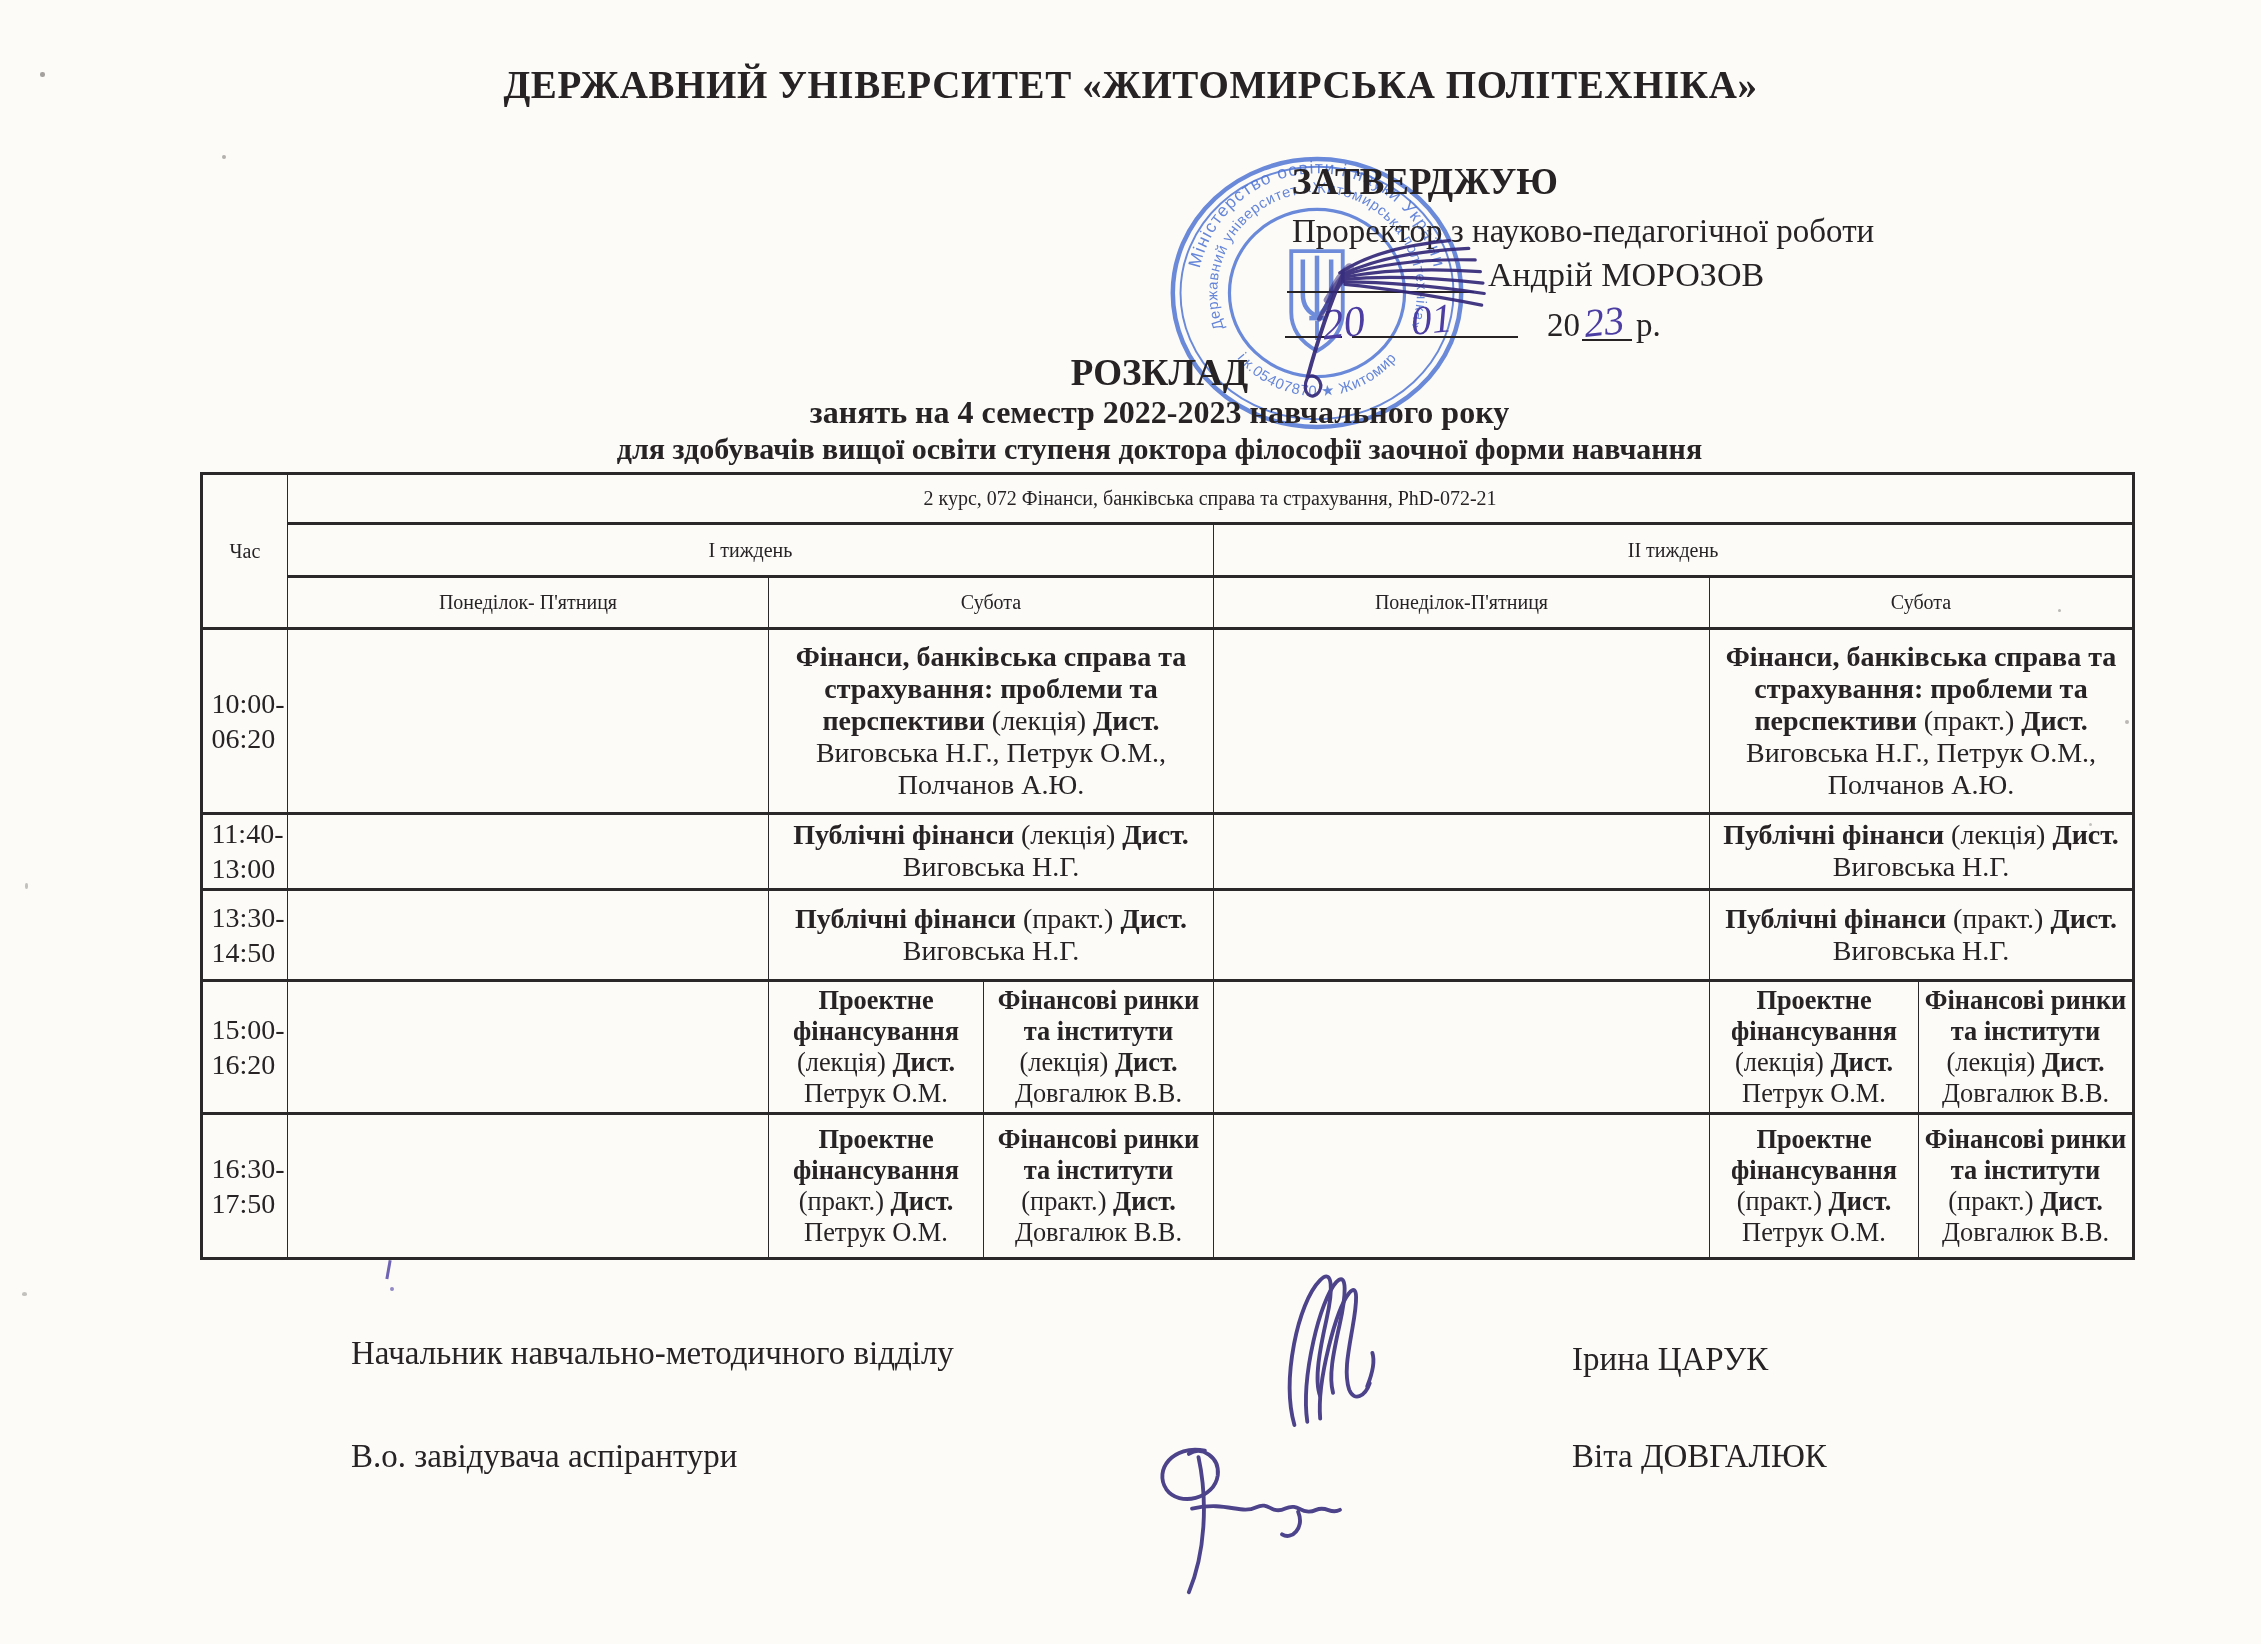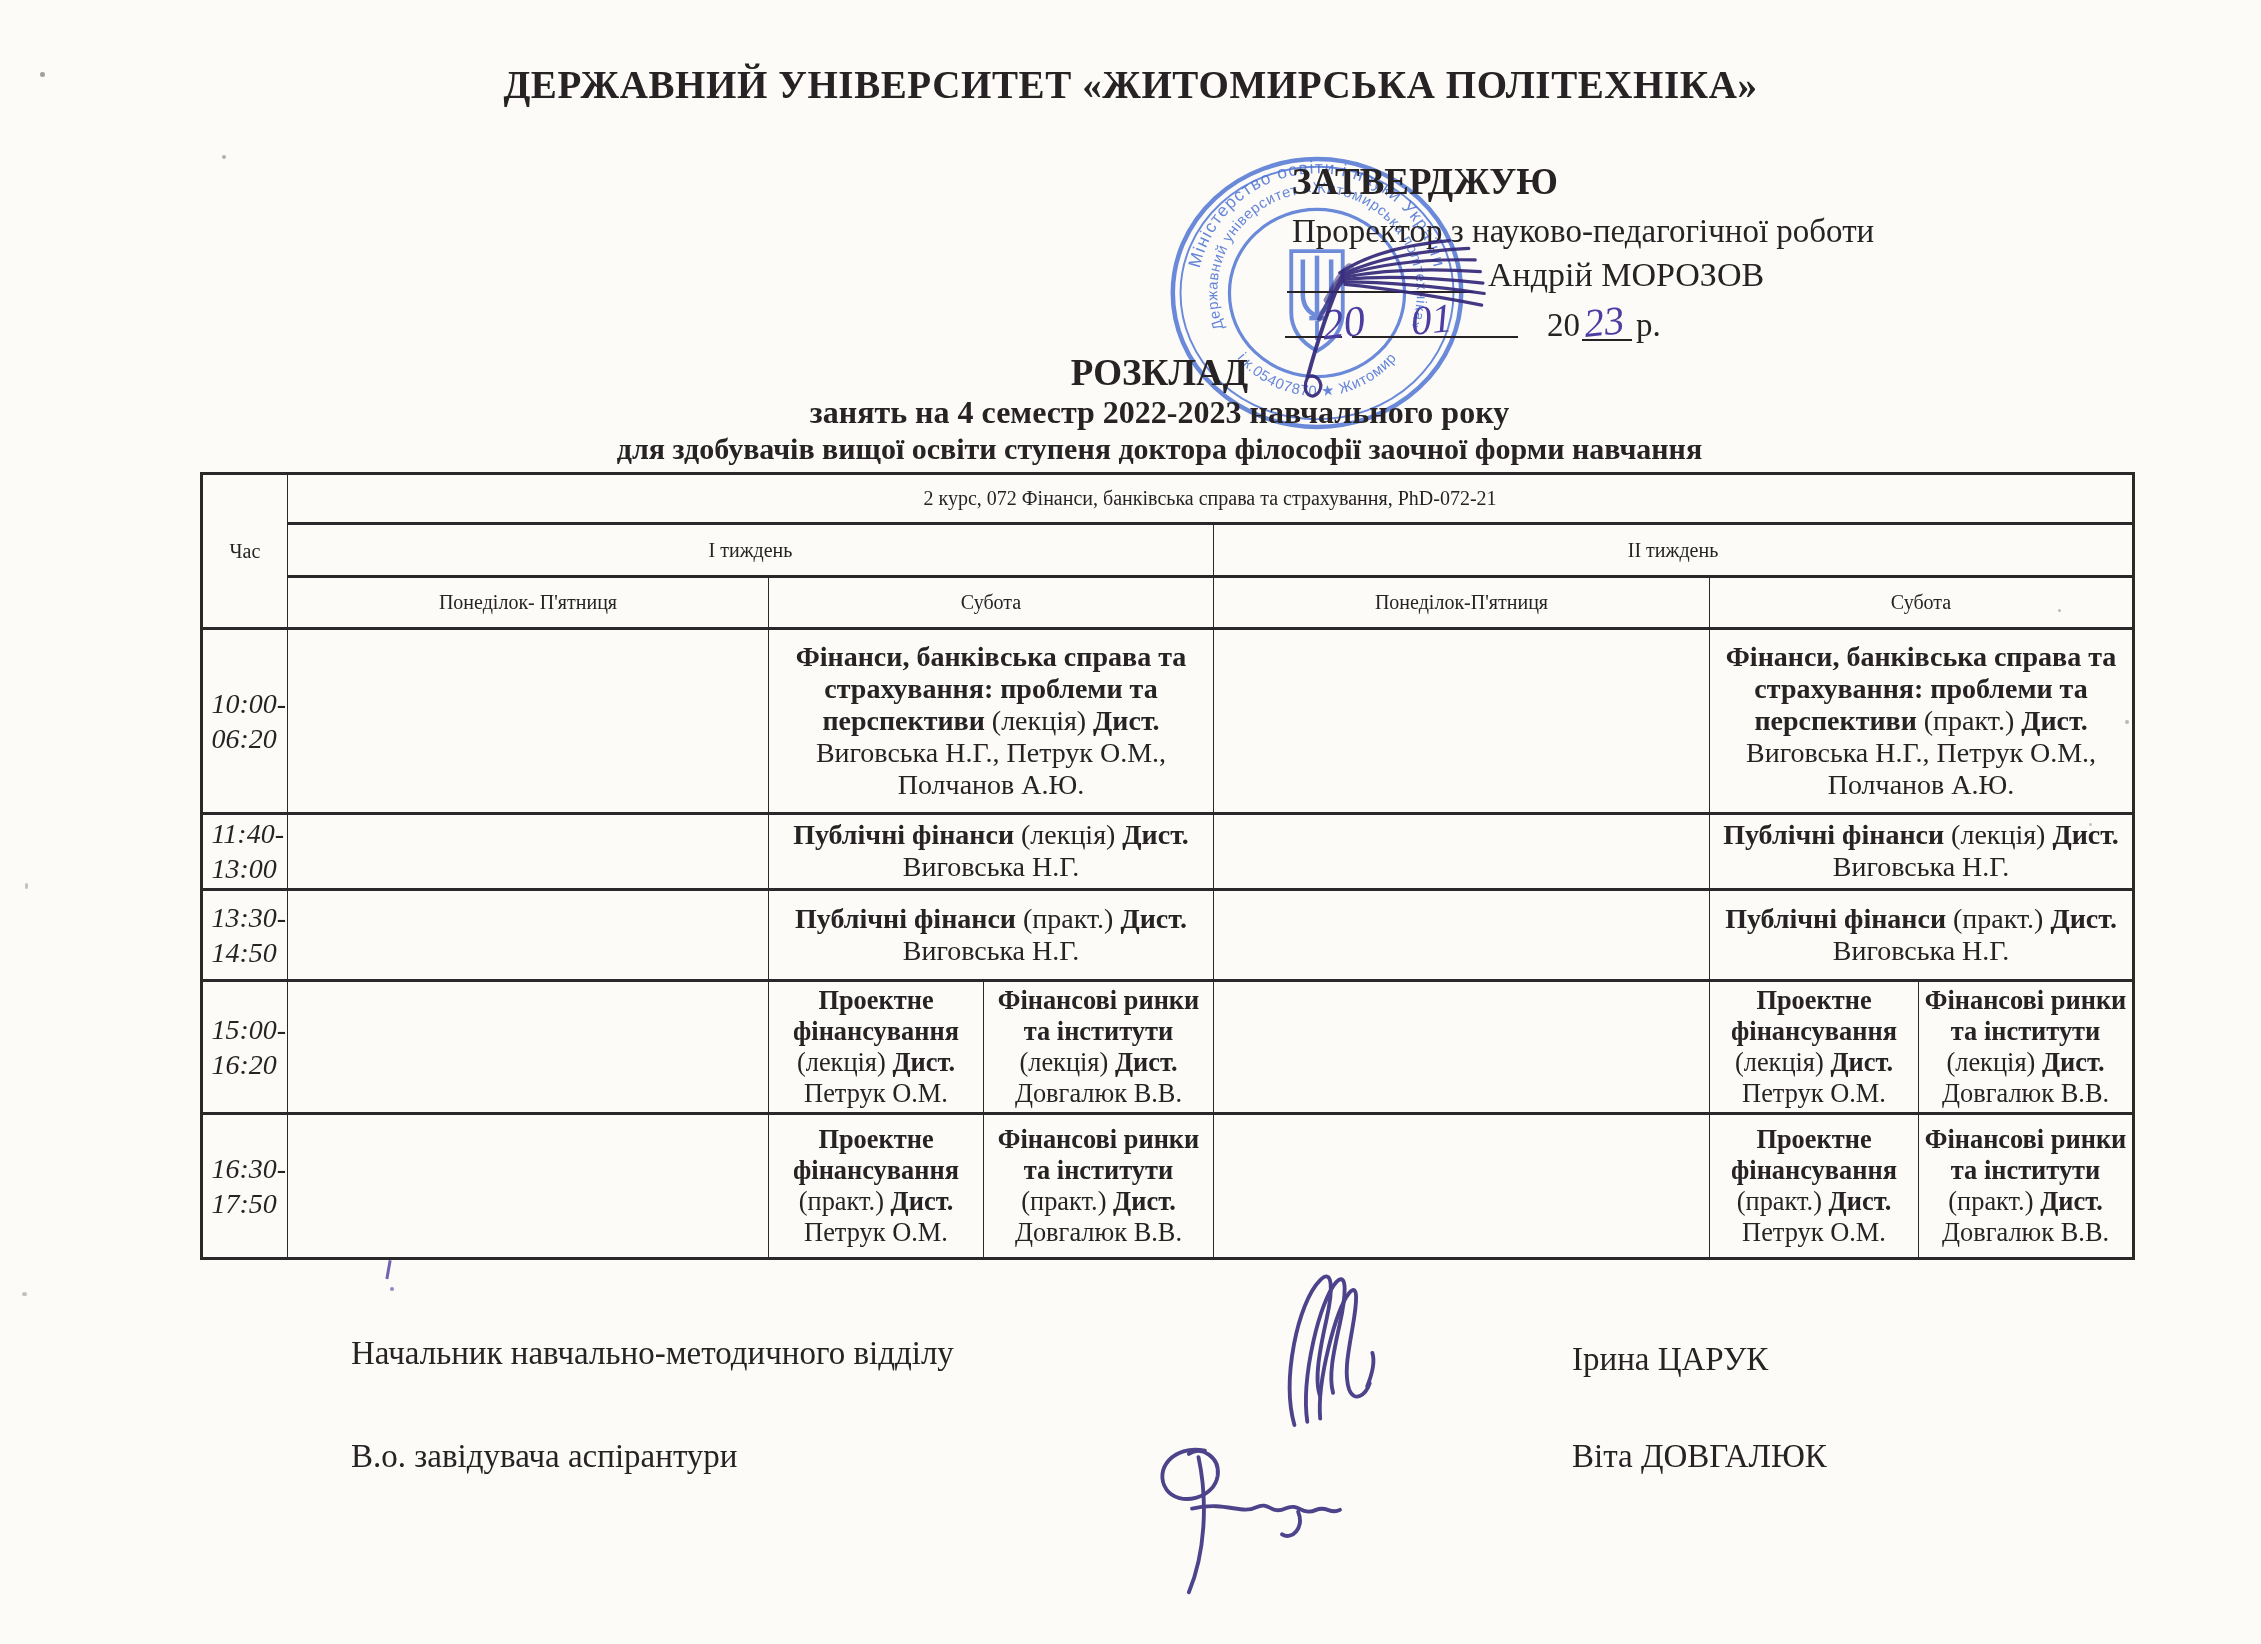--- a/index.html
+++ b/index.html
@@ -36,21 +36,21 @@
   #title-3 { font-weight:bold; font-size:30px; line-height:36px; }
 
   
   #schedule { position:absolute; left:200px; top:472px; width:1931px;
     border-collapse:collapse; table-layout:fixed; font-size:28px; }
   #schedule td { border:1.9px solid #2b2829; border-top-width:3.2px; border-bottom-width:3.2px;
     text-align:center; vertical-align:middle; padding:1.3px 5.2px; overflow:hidden; }
   #schedule { border:3.9px solid #2b2829; }
   .time-cell { text-align:left !important; padding-left:8.4px !important;
     font-size:28px; line-height:35px; }
-  .tline { display:block;font-style:italic; }
+  .tline { display:block; }
   .lesson { line-height:32px; }
   .lesson-sub { line-height:31px; font-size:26.4px; padding:1.3px 3.2px !important; }
   .hcell { font-size:20px; }
 
   
   .f-label { font-size:33px; white-space:nowrap; }
   .f-name  { font-size:33px; white-space:nowrap; }
   #f-label-1 { left:351px; top:1335px; }
   #f-name-1  { left:1572px; top:1335px;margin-top:6px; }
   #f-label-2 { left:351px; top:1438px; }

